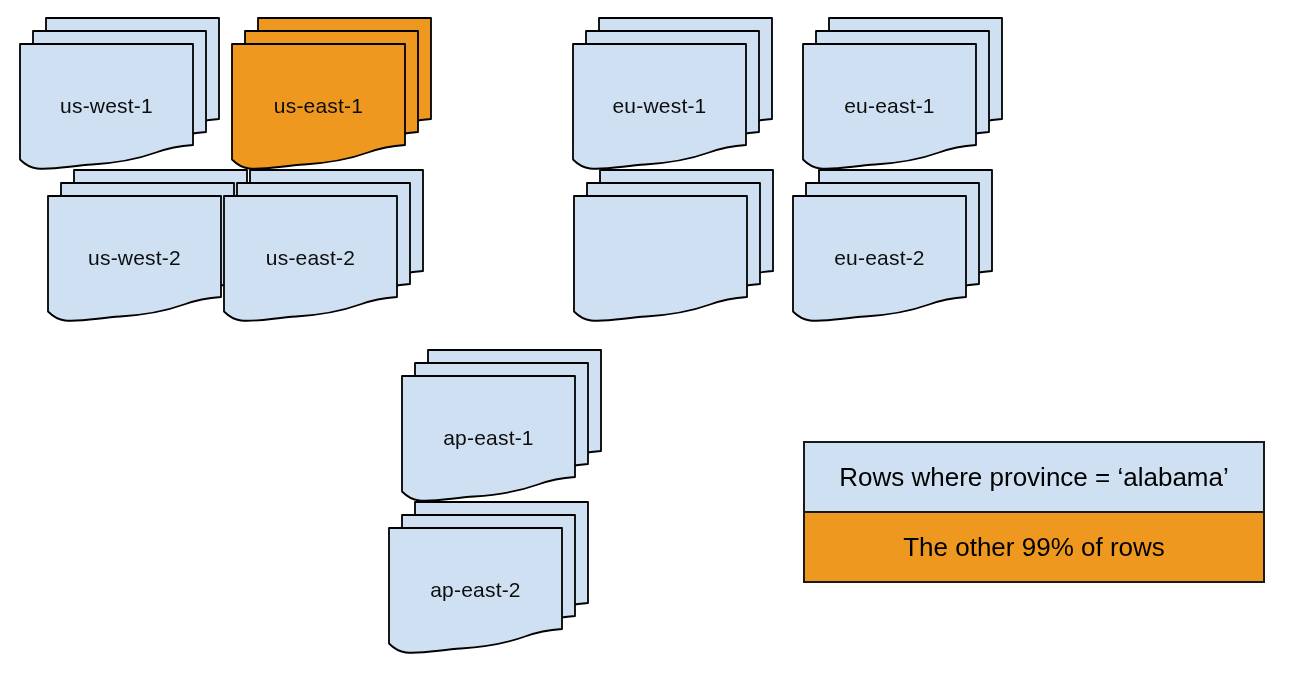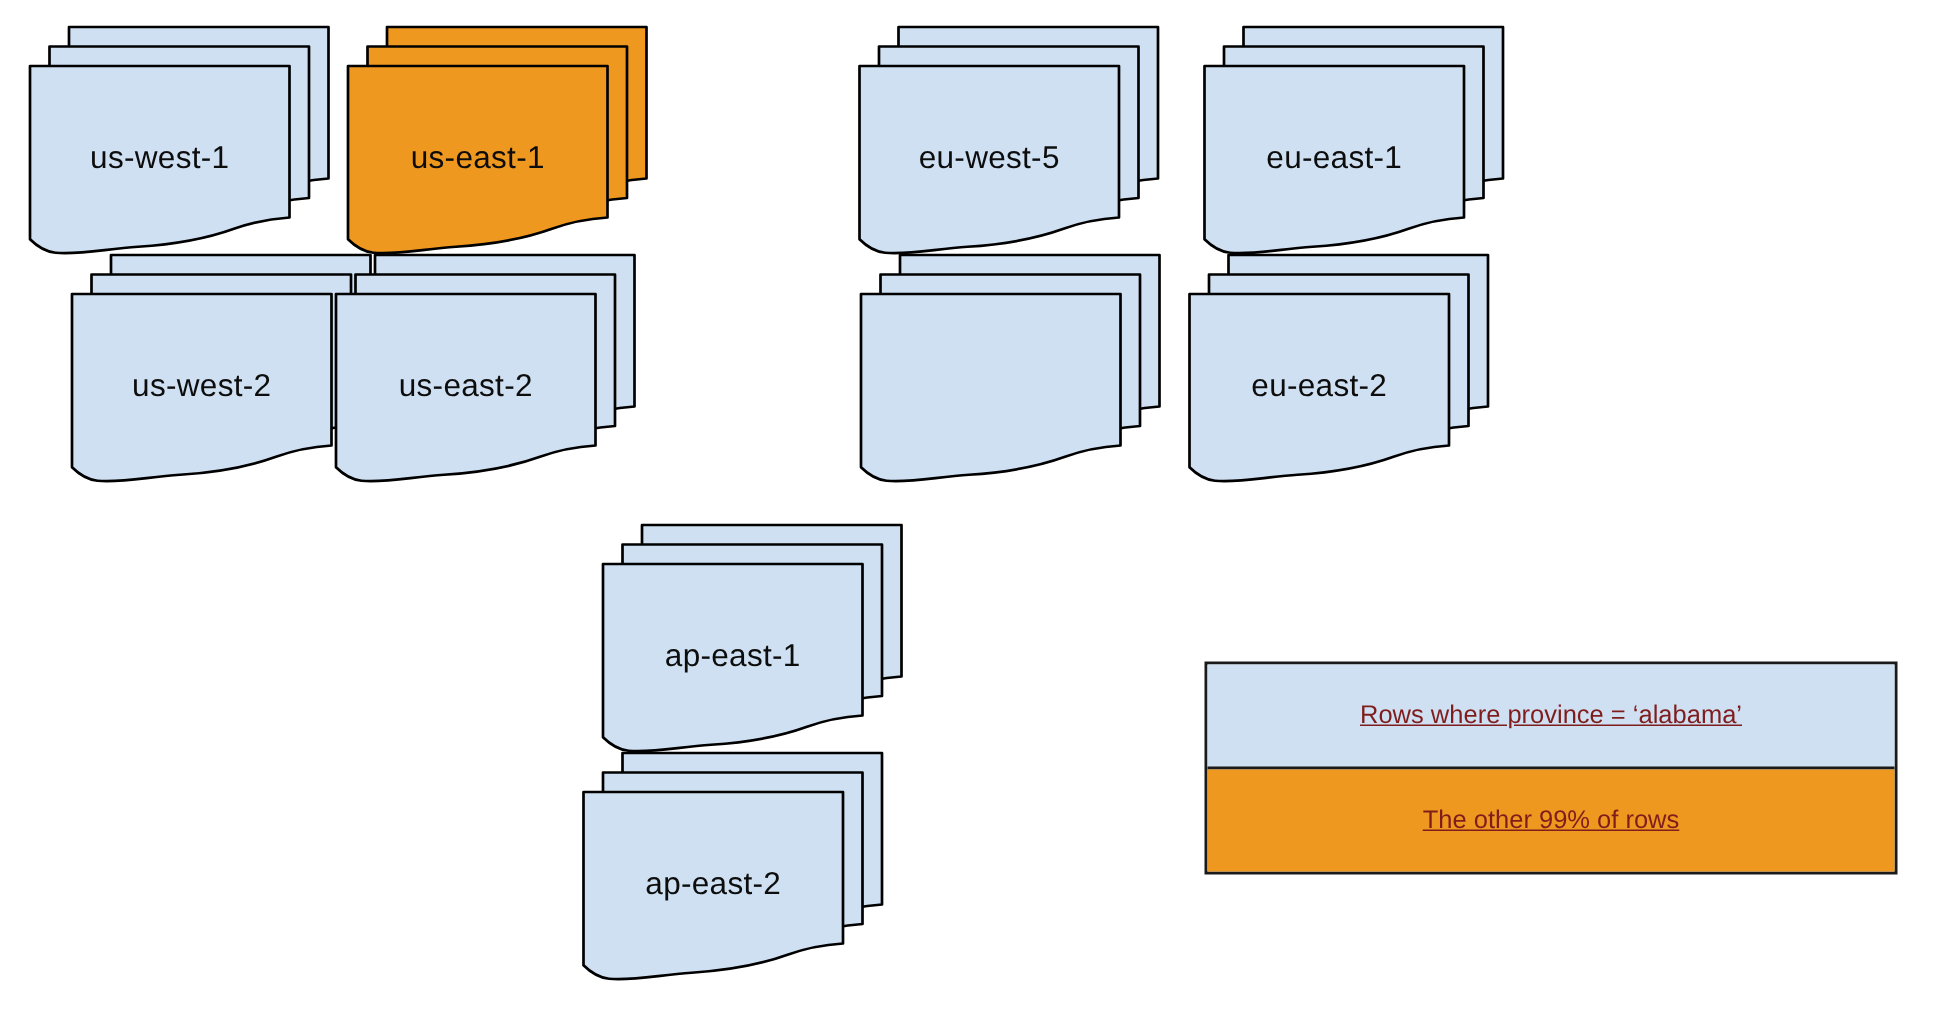--- a/index.html
+++ b/index.html
@@ -63,24 +63,23 @@
     border: 2px solid #1a1a1a;
     box-sizing: border-box;
     display: flex;
     flex-direction: column;
   }
   .legend-row {
     flex: 1;
     display: flex;
     align-items: center;
     justify-content: center;
-    font-size: 17px;
-    color: #7f1d1d;
+    font-size: 26px;
+    color: #000000;
     white-space: nowrap;
-    text-decoration: underline;
   }
   .legend-row-blue {
     background: #cfe0f2;
     border-bottom: 2px solid #1a1a1a;
   }
   .legend-row-orange {
     background: #ef981f;
   }
 
   
@@ -127,21 +126,21 @@
     </svg>
     <div class="stack-label">us-east-1</div>
   </div>
 
   <div class="stack" id="stack-eu-west-1">
     <svg class="stack-svg stack-blue" width="210" height="159" viewBox="-2 -2 210 159">
       <use href="#docshape" x="26" y="0"></use>
       <use href="#docshape" x="13" y="13"></use>
       <use href="#docshape" x="0" y="26"></use>
     </svg>
-    <div class="stack-label">eu-west-5</div>
+    <div class="stack-label">eu-west-1</div>
   </div>
 
   <div class="stack" id="stack-eu-east-1">
     <svg class="stack-svg stack-blue" width="210" height="159" viewBox="-2 -2 210 159">
       <use href="#docshape" x="26" y="0"></use>
       <use href="#docshape" x="13" y="13"></use>
       <use href="#docshape" x="0" y="26"></use>
     </svg>
     <div class="stack-label">eu-east-1</div>
   </div>

